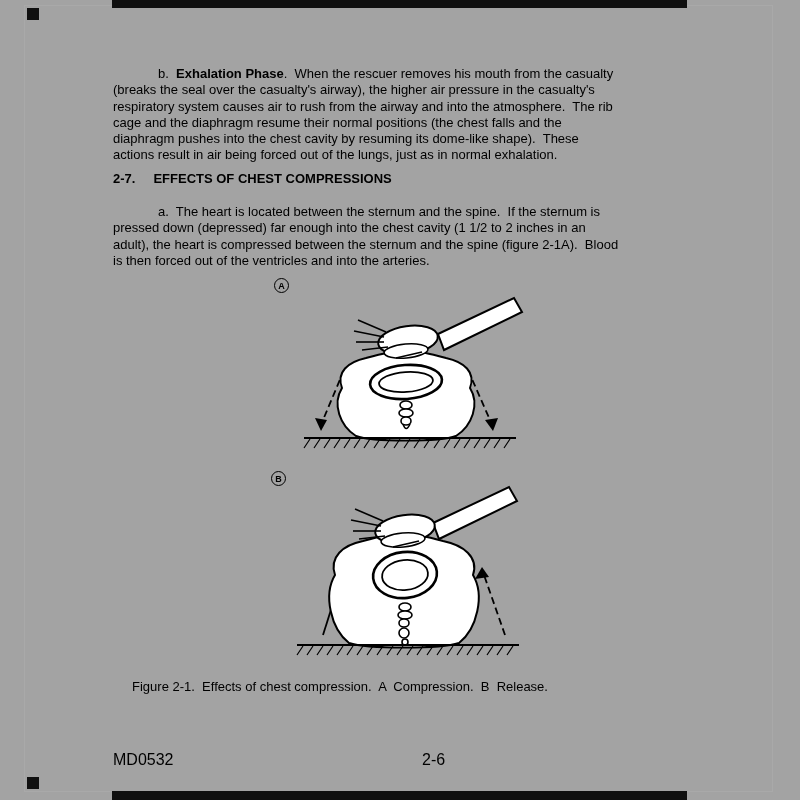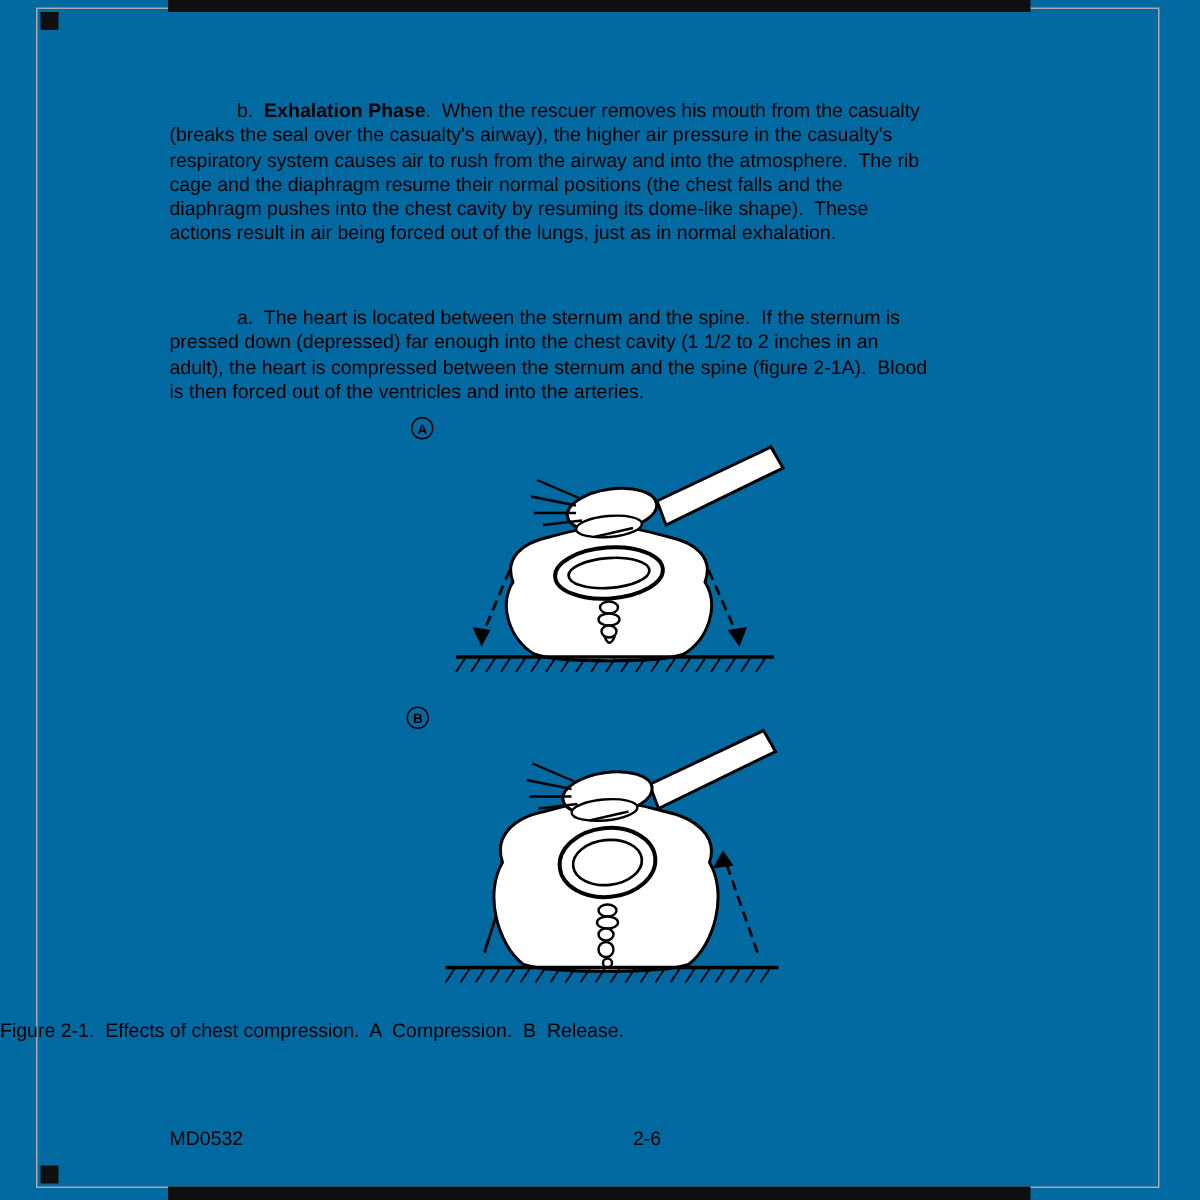--- a/index.html
+++ b/index.html
@@ -1,39 +1,39 @@
 <!DOCTYPE html>
 <html><head>
 <meta charset="utf-8">
 <style>
   html,body{margin:0;padding:0;background:#fff;}
-  #page{position:relative;width:800px;height:800px;background:#0369a1;overflow:hidden;
+  #page{position:relative;width:800px;height:800px;background:#a3a3a3;overflow:hidden;
         font-family:"Liberation Sans","DejaVu Sans",sans-serif;color:#000;}
   .page-border{position:absolute;left:24px;top:5px;width:747px;height:785px;
         border:1px solid #a9a9a9;}
   .scan-bar{position:absolute;background:#101010;}
   .scan-bar.top{left:112px;top:0;width:575px;height:8px;}
   .scan-bar.bottom{left:112px;top:791px;width:575px;height:9px;}
   .reg-mark{position:absolute;width:12px;height:12px;background:#101010;}
   .reg-mark.tl{left:27px;top:8px;}
   .reg-mark.bl{left:27px;top:777px;}
   .para{position:absolute;left:113px;width:560px;font-size:13px;line-height:16.3px;
         white-space:pre-wrap;}
   .indent{text-indent:45px;}
   .bold{font-weight:bold;}
   #heading{position:absolute;left:113px;top:171px;font-size:13px;font-weight:bold;
         white-space:pre;}
   #heading .h-num{display:inline-block;margin-right:18px;}
   .circle-label{position:absolute;width:15px;height:15px;border:1.2px solid #000;
         border-radius:50%;display:flex;align-items:center;justify-content:center;
         font-size:9px;font-weight:bold;box-sizing:border-box;}
   .fig-svg{position:absolute;}
-  #caption{position:absolute;left:0;top:679px;width:680px;text-align:left;
+  #caption{position:absolute;left:0;top:679px;width:680px;text-align:center;
         font-size:13px;white-space:pre;}
-  .footer-text{position:absolute;top:751px;font-size:13px;text-align:right;}
+  .footer-text{position:absolute;top:751px;font-size:16px;text-align:right;}
   #footer-left{left:113px;}
   #footer-center{left:385px;margin-left:37px;}
 </style>
 </head>
 <body>
 
 <div id="page">
 
   <div class="page-border"></div>
   <div class="scan-bar top"></div>
@@ -41,20 +41,21 @@
   <div class="reg-mark tl"></div>
   <div class="reg-mark bl"></div>
 
   <div class="para indent" style="top:66px;"><span>b.  </span><span class="bold">Exhalation Phase</span><span>.  When the rescuer removes his mouth from the casualty
 (breaks the seal over the casualty's airway), the higher air pressure in the casualty's
 respiratory system causes air to rush from the airway and into the atmosphere.  The rib
 cage and the diaphragm resume their normal positions (the chest falls and the
 diaphragm pushes into the chest cavity by resuming its dome-like shape).  These
 actions result in air being forced out of the lungs, just as in normal exhalation.</span></div>
 
+  <div id="heading"><span class="h-num">2-7.</span><span>EFFECTS OF CHEST COMPRESSIONS</span></div>
 
   <div class="para indent" style="top:204px;"><span>a.  The heart is located between the sternum and the spine.  If the sternum is
 pressed down (depressed) far enough into the chest cavity (1 1/2 to 2 inches in an
 adult), the heart is compressed between the sternum and the spine (figure 2-1A).  Blood
 is then forced out of the ventricles and into the arteries.</span></div>
 
   <div class="circle-label" style="left:274px;top:278px;">
       <span>A</span>
     </div>
 

